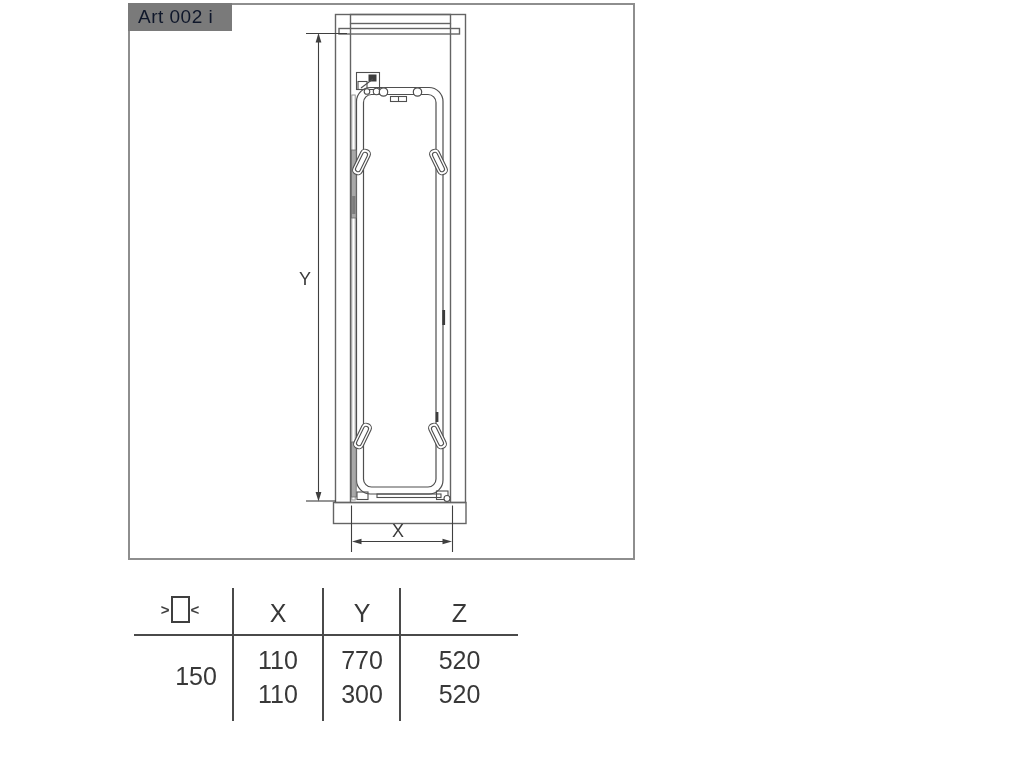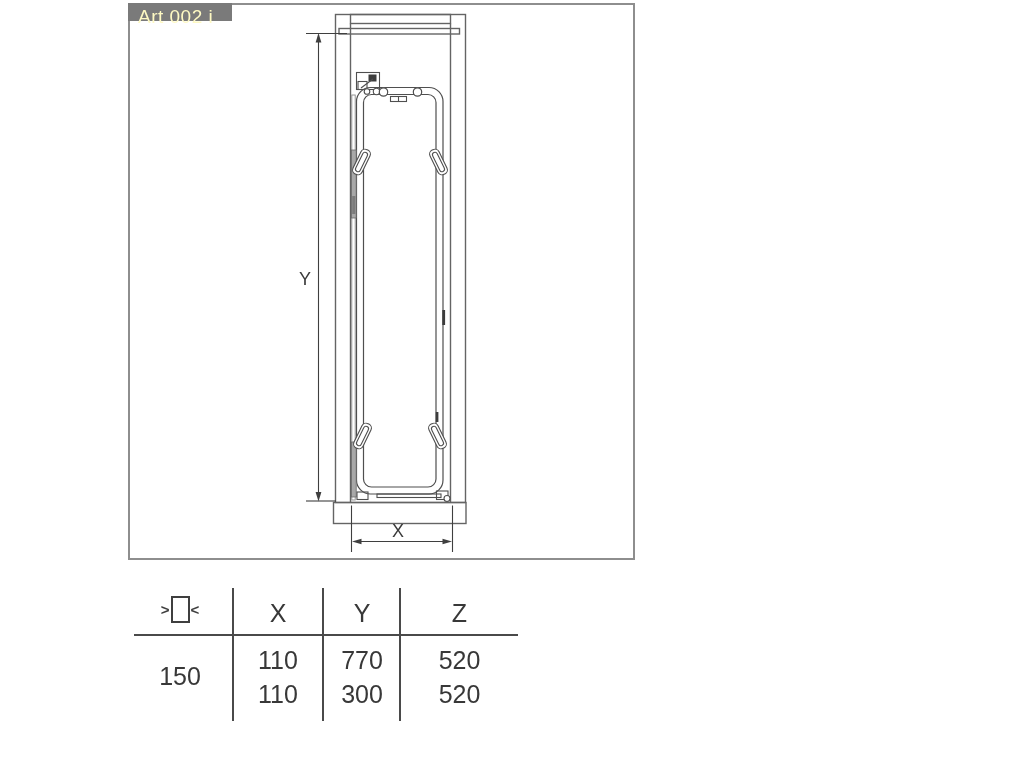--- a/index.html
+++ b/index.html
@@ -6,38 +6,38 @@
   body{
     width:1024px;height:768px;position:relative;background:#ffffff;
     font-family:"Liberation Sans", sans-serif;overflow:hidden;
   }
   
   .diagram-frame{
     position:absolute;left:128px;top:3px;width:507px;height:557px;
     border:2px solid #8e8e8e;box-sizing:border-box;background:#ffffff;
   }
   .title-badge{
-    position:absolute;left:128px;top:3px;width:104px;height:18px;
-    background:#7a7a7a;color:#fef9c3;font-size:19px;line-height:28px;
+    position:absolute;left:128px;top:3px;width:104px;height:28px;
+    background:#7a7a7a;color:#0f172a;font-size:19px;line-height:28px;
     padding-left:10px;box-sizing:border-box;letter-spacing:0.5px;
   }
   .drawing-svg{position:absolute;left:0;top:0;width:1024px;height:768px;}
 
   
   .spec-table{position:absolute;left:0;top:0;width:1024px;height:768px;pointer-events:none;}
   .vrule{position:absolute;width:2px;background:#4a4a4a;top:588px;height:133px;}
   .vrule.v1{left:231.5px;}
   .vrule.v2{left:322px;}
   .vrule.v3{left:399px;}
   .hrule{position:absolute;left:134px;top:634px;width:384px;height:2px;background:#4a4a4a;}
   .cell{
     position:absolute;height:28px;line-height:28px;text-align:center;
     color:#383838;font-size:25px;
   }
-  .col-icon{left:128px;width:104px;}
+  .col-icon{left:144px;width:104px;}
   .col-x{left:233px;width:90px;}
   .col-y{left:324px;width:76px;}
   .col-z{left:401px;width:117px;}
   .row-head{top:599px;}
   .row-1{top:646px;}
   .row-2{top:680px;}
   .row-mid{top:662px;}
   .width-icon{
     position:absolute;left:128px;top:593px;width:104px;height:32px;
     display:flex;align-items:center;justify-content:center;gap:1px;

